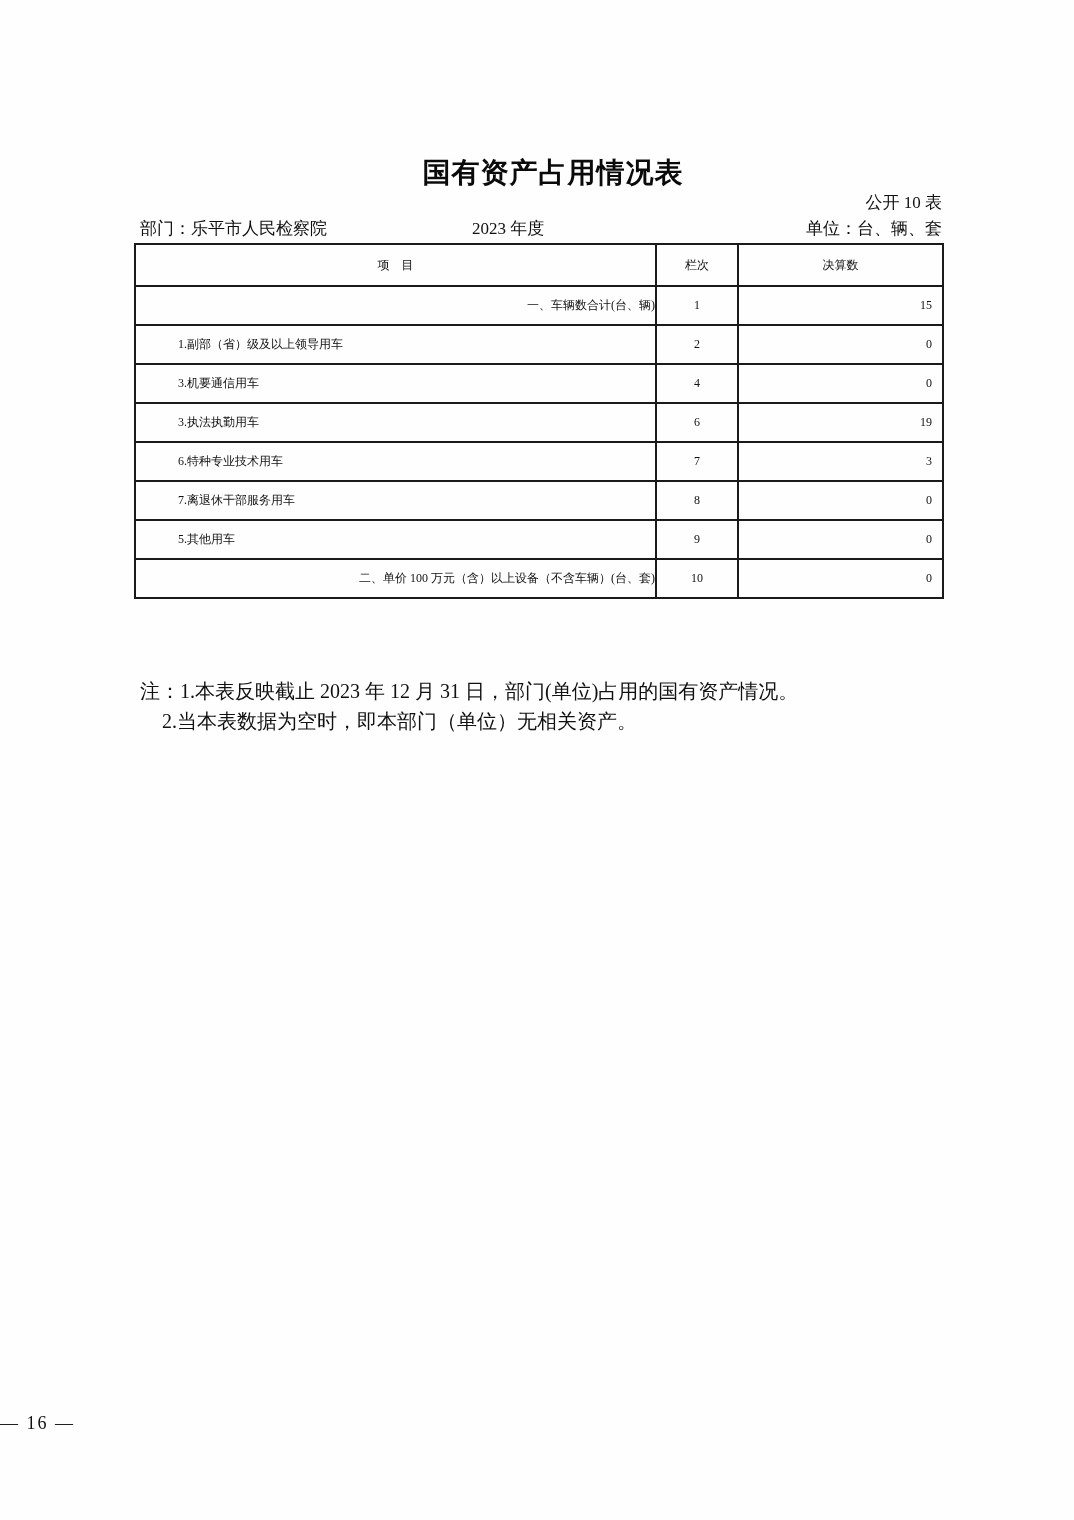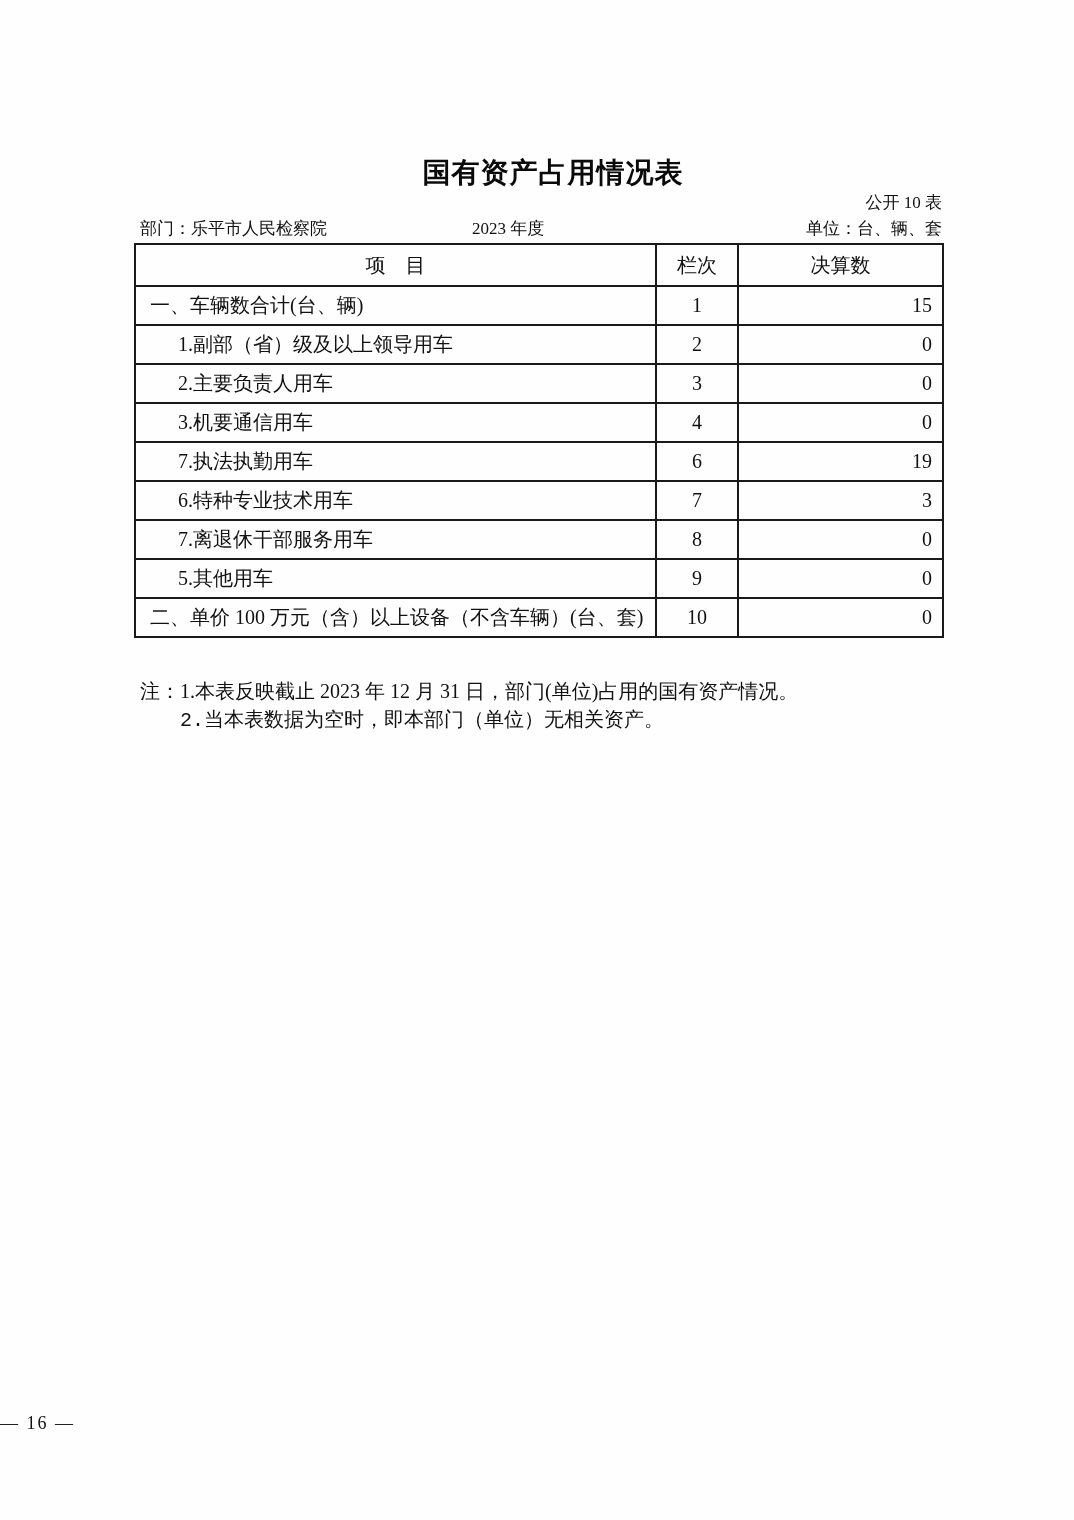--- a/index.html
+++ b/index.html
@@ -49,21 +49,21 @@
   .meta-year { position: absolute; left: 338px; top: 0; }
   .meta-unit { position: absolute; right: 0; top: 0; }
 
   .asset-table {
     position: absolute;
     top: 243px;
     left: 134px;
     width: 808px;
     border-collapse: collapse;
     table-layout: fixed;
-    font-size: 20px;
+    font-size: 12px;
     color: #111;
   }
   .asset-table col.c-item  { width: 521px; }
   .asset-table col.c-col   { width: 82px; }
   .asset-table col.c-value { width: 205px; }
   .asset-table th, .asset-table td {
     border: 2px solid #1a1a1a;
     padding: 0;
     overflow: hidden;
     white-space: nowrap;
@@ -71,33 +71,33 @@
   .asset-table thead th {
     height: 40px;
     font-weight: normal;
     text-align: center;
     vertical-align: middle;
   }
   .asset-table tbody td {
     height: 37px;
     vertical-align: middle;
   }
-  td.col-item.level-1 { padding-left: 14px;  text-align: left; }
+  td.col-item.level-1 { padding-left: 14px;  text-align: right; }
   td.col-item.level-2 { padding-left: 42px; text-align: left; }
   td.col-col  { text-align: center; }
   td.col-value { text-align: right; padding-right: 10px; }
 
   .notes {
     position: absolute;
     top: 676px;
     left: 140px;
     font-size: 20px;
     line-height: 30px;
   }
-  .note-line2 { margin-left: 40px; font-family: Liberation Mono, monospace; }
+  .note-line2 { margin-left: 22px; }
 
   .page-number {
     position: absolute;
     top: 1413px;
     left: 0;
     width: 100%;
     text-align: left;
     font-size: 18px;
     letter-spacing: 2px;
   }
@@ -135,31 +135,26 @@
           <td class="col-item level-1">一、车辆数合计(台、辆)</td>
           <td class="col-col">1</td>
           <td class="col-value">15</td>
         </tr>
         <tr>
           <td class="col-item level-2">1.副部（省）级及以上领导用车</td>
           <td class="col-col">2</td>
           <td class="col-value">0</td>
         </tr>
         <tr>
-          <td class="col-item level-2">2.主要负责人用车</td>
-          <td class="col-col">3</td>
-          <td class="col-value">0</td>
-        </tr>
-        <tr>
           <td class="col-item level-2">3.机要通信用车</td>
           <td class="col-col">4</td>
           <td class="col-value">0</td>
         </tr>
         <tr>
-          <td class="col-item level-2">7.执法执勤用车</td>
+          <td class="col-item level-2">3.执法执勤用车</td>
           <td class="col-col">6</td>
           <td class="col-value">19</td>
         </tr>
         <tr>
           <td class="col-item level-2">6.特种专业技术用车</td>
           <td class="col-col">7</td>
           <td class="col-value">3</td>
         </tr>
         <tr>
           <td class="col-item level-2">7.离退休干部服务用车</td>

